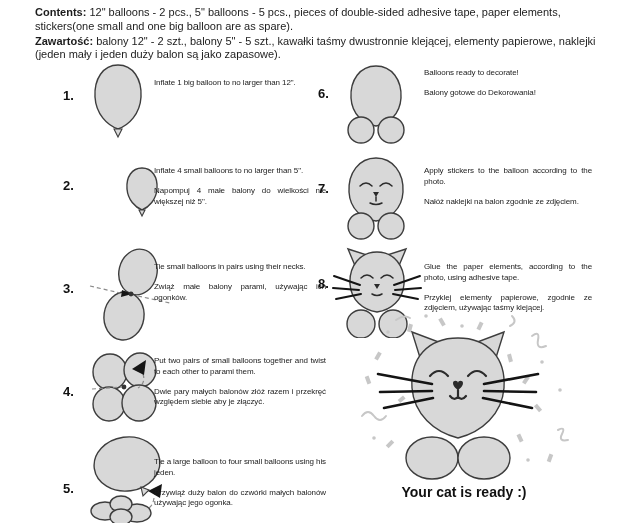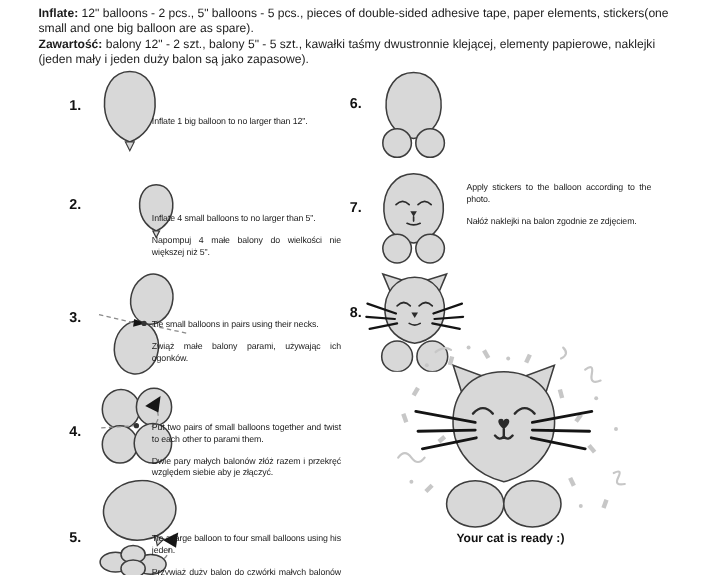--- a/index.html
+++ b/index.html
@@ -23,26 +23,26 @@
   .n4{left:63px;top:384px}.n5{left:63px;top:481px}
   .n6{left:318px;top:86px}.n7{left:318px;top:181px}.n8{left:318px;top:276px}
   .illo{position:absolute;}
   .i1{left:92px;top:62px}.i2{left:124px;top:166px}.i3{left:86px;top:246px}
   .i4{left:86px;top:350px}.i5{left:88px;top:436px}
   .i6{left:338px;top:64px}.i7{left:336px;top:156px}.i8{left:330px;top:246px}
   .ifinal{left:336px;top:312px}
   .txt{position:absolute;font-size:8px;letter-spacing:-0.1px;line-height:1.35;text-align:justify;}
   .txt .en{margin:0 0 9px 0;}
   .txt .pl{margin:0;}
-  .t1,.t2,.t3,.t4,.t5{left:138px;width:172px;margin-top:28px;}
+  .t1,.t2,.t3,.t4,.t5{left:154px;width:172px;}
   .t1{top:78px}.t2{top:166px}.t3{top:262px}.t4{top:356px}.t5{top:457px}
   .t6,.t7,.t8{left:424px;width:168px;}
   .t6{top:68px}.t7{top:166px}.t8{top:262px}
   .finale{position:absolute;left:348px;top:483px;width:232px;text-align:center;
-    font-weight:bold;font-size:11px;line-height:1.3;color:#111;}
+    font-weight:bold;font-size:14px;line-height:1.3;color:#111;}
   .finale p{margin:0;}
   
   .balloon{fill:var(--balloon-fill);stroke:var(--balloon-stroke);stroke-width:1.4;}
   .knot{fill:var(--balloon-fill);stroke:var(--balloon-stroke);stroke-width:1.1;}
   .feature{fill:none;stroke:var(--feature);stroke-width:1.5;stroke-linecap:round;}
   .feature2{fill:none;stroke:var(--feature);stroke-width:2.2;stroke-linecap:round;}
   .ffill{fill:var(--feature);stroke:none;}
   .whisker{fill:none;stroke:var(--whisker);stroke-width:2;stroke-linecap:round;}
   .whisker2{fill:none;stroke:var(--whisker);stroke-width:2.6;stroke-linecap:round;}
   .dashed{fill:none;stroke:#8a8a8a;stroke-width:1.2;stroke-dasharray:4 3;}
@@ -50,21 +50,21 @@
   .tiedot{fill:#333;stroke:none;}
   .confetti{fill:var(--confetti);stroke:none;}
   .confetti-line{fill:none;stroke:var(--confetti);stroke-width:2;stroke-linecap:round;}
 </style>
 </head>
 <body>
 
 <div class="sheet">
 
   <div class="header">
-    <p><b>Inflate:</b> <span>12" balloons - 2 pcs., 5" balloons - 5 pcs., pieces of double-sided adhesive tape, paper elements, stickers(one small and one big balloon are as spare).</span></p>
+    <p><b>Contents:</b> <span>12" balloons - 2 pcs., 5" balloons - 5 pcs., pieces of double-sided adhesive tape, paper elements, stickers(one small and one big balloon are as spare).</span></p>
     <p><b>Zawartość:</b> <span>balony 12" - 2 szt., balony 5" - 5 szt., kawałki taśmy dwustronnie klejącej, elementy papierowe, naklejki (jeden mały i jeden duży balon są jako zapasowe).</span></p>
   </div>
 
   <div class="num n1">1.</div>
   <div class="illo i1">
     <svg width="52" height="84" viewBox="0 0 52 84">
       <path class="balloon" d="M26,3 C41,3 50,17 49,35 C48,52 37,63 26,67 C15,63 4,52 3,35 C2,17 11,3 26,3 Z"></path>
       <path class="knot" d="M22,67 L30,67 L26,75 Z"></path>
     </svg>
   </div>
@@ -136,20 +136,24 @@
     <p class="pl">Przywiąż duży balon do czwórki małych balonów używając jego ogonka.</p>
   </div>
 
   <div class="num n6">6.</div>
   <div class="illo i6">
     <svg width="76" height="80" viewBox="0 0 76 80">
       <path class="balloon" d="M38,2 C54,2 64,16 63,34 C62,50 51,60 38,62 C25,60 14,50 13,34 C12,16 22,2 38,2 Z"></path>
       <circle class="balloon" cx="23" cy="66" r="13"></circle>
       <circle class="balloon" cx="53" cy="66" r="13"></circle>
     </svg>
+  </div>
+  <div class="txt t6">
+    <p class="en">Balloons ready to decorate!</p>
+    <p class="pl">Balony gotowe do Dekorowania!</p>
   </div>
 
   <div class="num n7">7.</div>
   <div class="illo i7">
     <svg width="80" height="84" viewBox="0 0 80 84">
       <path class="balloon" d="M40,2 C57,2 68,17 67,36 C66,53 54,63 40,65 C26,63 14,53 13,36 C12,17 23,2 40,2 Z"></path>
       <path class="feature" d="M24,30 Q30,24 36,30"></path>
       <path class="feature" d="M44,30 Q50,24 56,30"></path>
       <path class="ffill" d="M37,36 L43,36 L40,41 Z"></path>
       <path class="feature" d="M40,41 L40,45"></path>
@@ -175,20 +179,24 @@
       <path class="feature" d="M42,48 Q47,51 52,48"></path>
       <path class="whisker" d="M4,30 L30,39"></path>
       <path class="whisker" d="M3,42 L29,44"></path>
       <path class="whisker" d="M6,53 L31,48"></path>
       <path class="whisker" d="M64,39 L90,30"></path>
       <path class="whisker" d="M65,44 L91,42"></path>
       <path class="whisker" d="M63,48 L88,53"></path>
       <circle class="balloon" cx="31" cy="78" r="14"></circle>
       <circle class="balloon" cx="63" cy="78" r="14"></circle>
     </svg>
+  </div>
+  <div class="txt t8">
+    <p class="en">Glue the paper elements, according to the photo, using adhesive tape.</p>
+    <p class="pl">Przyklej elementy papierowe, zgodnie ze zdjęciem, używając taśmy klejącej.</p>
   </div>
 
   <div class="illo ifinal">
     <svg width="256" height="172" viewBox="0 0 256 172">
 
       <path class="confetti-line" d="M26,104 q6,-8 12,0 q6,8 12,0"></path>
       <path class="confetti-line" d="M196,24 q8,-6 6,4 q-2,10 8,6"></path>
       <path class="confetti-line" d="M222,118 q8,-4 4,4 q-4,8 6,6"></path>
       <path class="confetti-line" d="M60,8 q8,-6 14,-2"></path>
       <path class="confetti-line" d="M176,4 q6,6 -2,10"></path>

